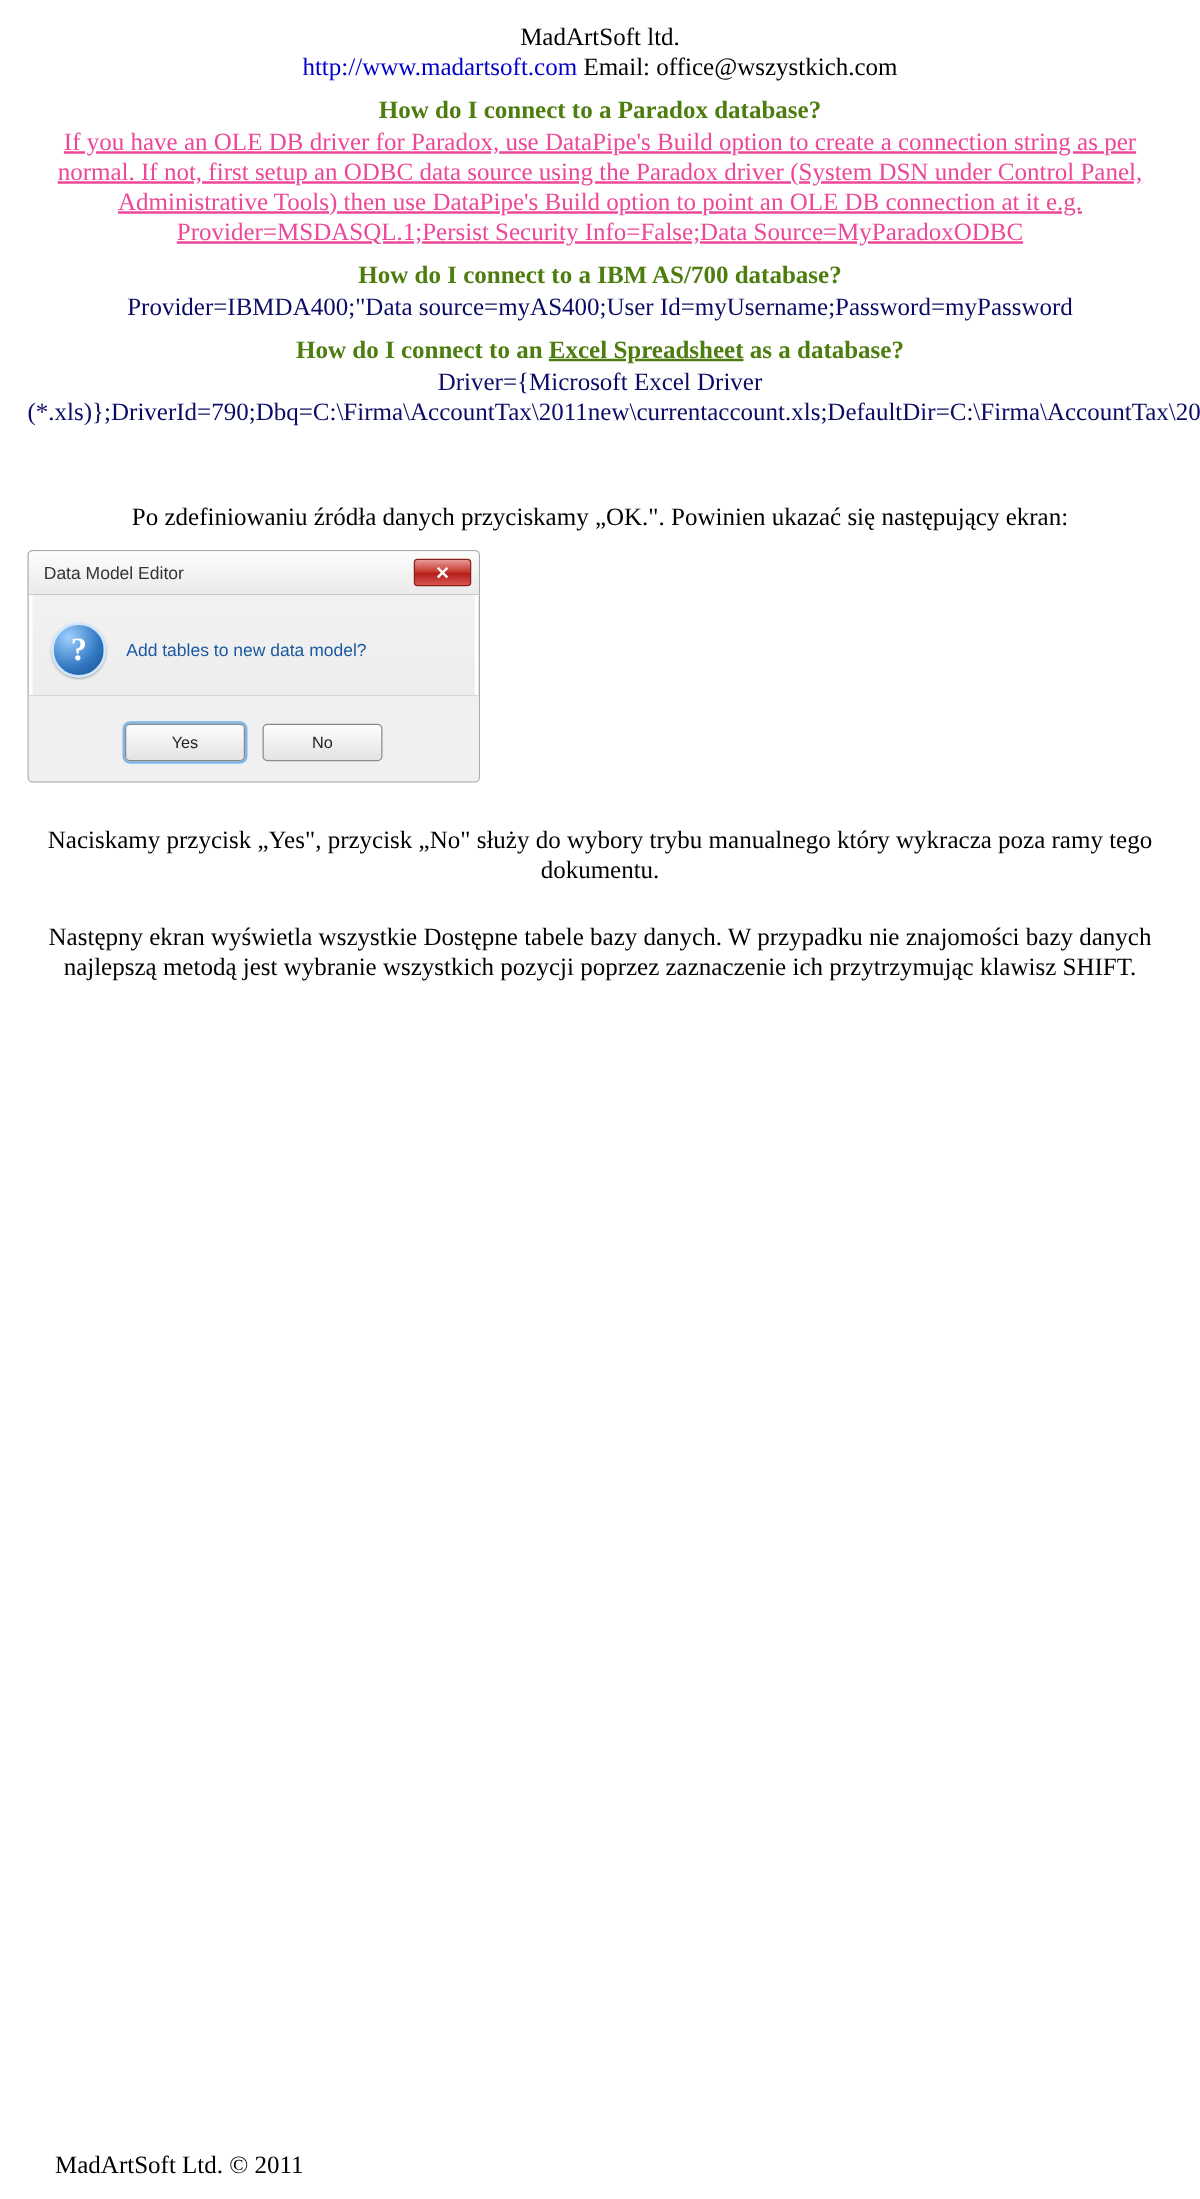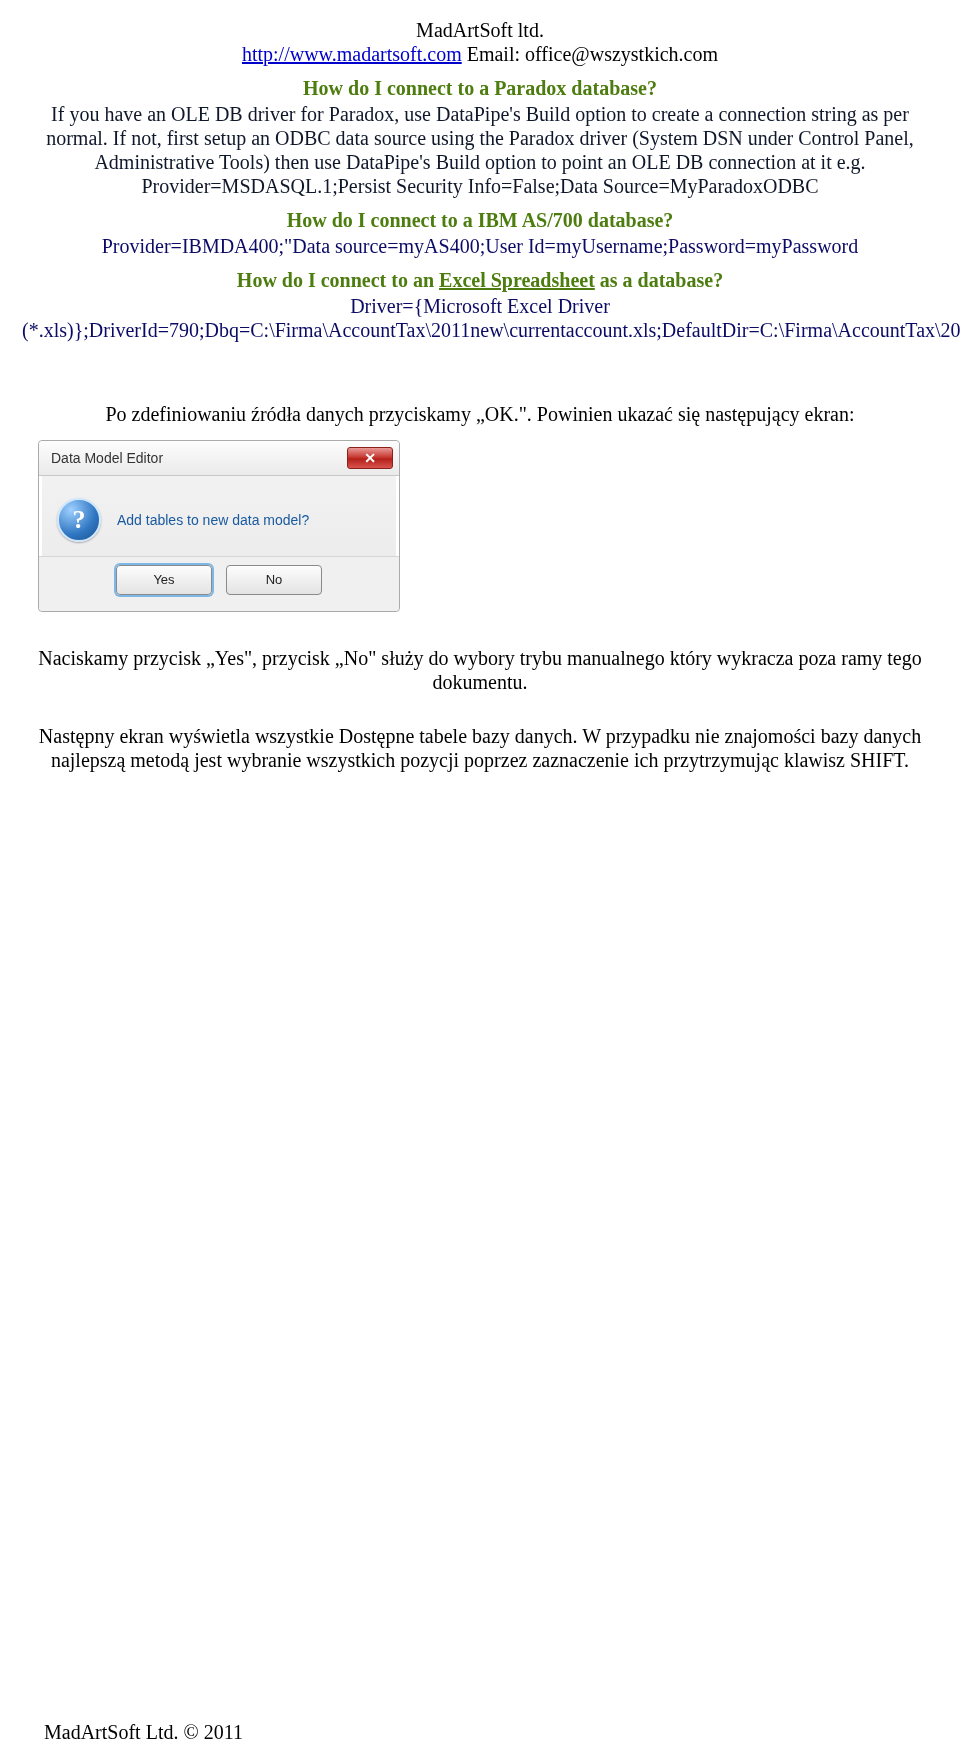--- a/index.html
+++ b/index.html
@@ -8,37 +8,37 @@
     line-height: 1.2;
     color: #000;
     margin: 0;
     padding: 18px 22px 24px 22px;
     width: 960px;
     box-sizing: border-box;
     background: #fff;
   }
   .header-line1 { margin: 0; }
   .header-line2 { margin: 0 0 10px 0; }
-  .link { color: #0000cc; text-decoration: underline; }
+  .link { color: #0000cc; }
   .question {
     font-weight: bold;
     color: #4d7c0f;
     margin: 10px 0 2px 0;
   }
   .question .underline { text-decoration: underline; margin-top: 12px; }
-  .answer-black { color:#0f172a; margin:0 0 4px 0; }
+  .answer-black { color:#ec4899; margin:0 0 4px 0;text-decoration:underline; }
   .answer-blue { color:#0b0b66; margin:0 0 4px 0; }
   .spacer-lg { height: 60px; }
   .spacer-md { height: 24px; }
   p { margin: 0 0 6px 0; text-align: center; }
 
   
   .dialog {
     width: 360px;
-    margin: 14px 0 34px 16px;
+    margin: 14px 0 34px 0;
     background: linear-gradient(#f4f4f4,#e9e9e9);
     border: 1px solid #aaa;
     border-radius: 4px;
     box-shadow: 0 0 0 3px #fff inset;
   }
   .dlg-title {
     display:flex;
     align-items:center;
     justify-content:space-between;
     height:34px;
@@ -80,21 +80,21 @@
   }
   .dlg-msg {
     font-family: "Segoe UI", Tahoma, sans-serif;
     font-size: 14px;
     color: #1a5aa0;
   }
   .dlg-btns {
     display:flex;
     justify-content:center;
     gap: 14px;
-    padding: 8px 0 16px 0;
+    padding: 22px 0 16px 0;
     background: #f0f0f0;
     border-top: 1px solid #d6d6d6;
     border-radius: 0 0 4px 4px;
     text-align: center;
   }
   .dlg-btn {
     width: 94px; height: 28px;
     border: 1px solid #8a8a8a;
     border-radius: 4px;
     background: linear-gradient(#fdfdfd,#e3e3e3);

